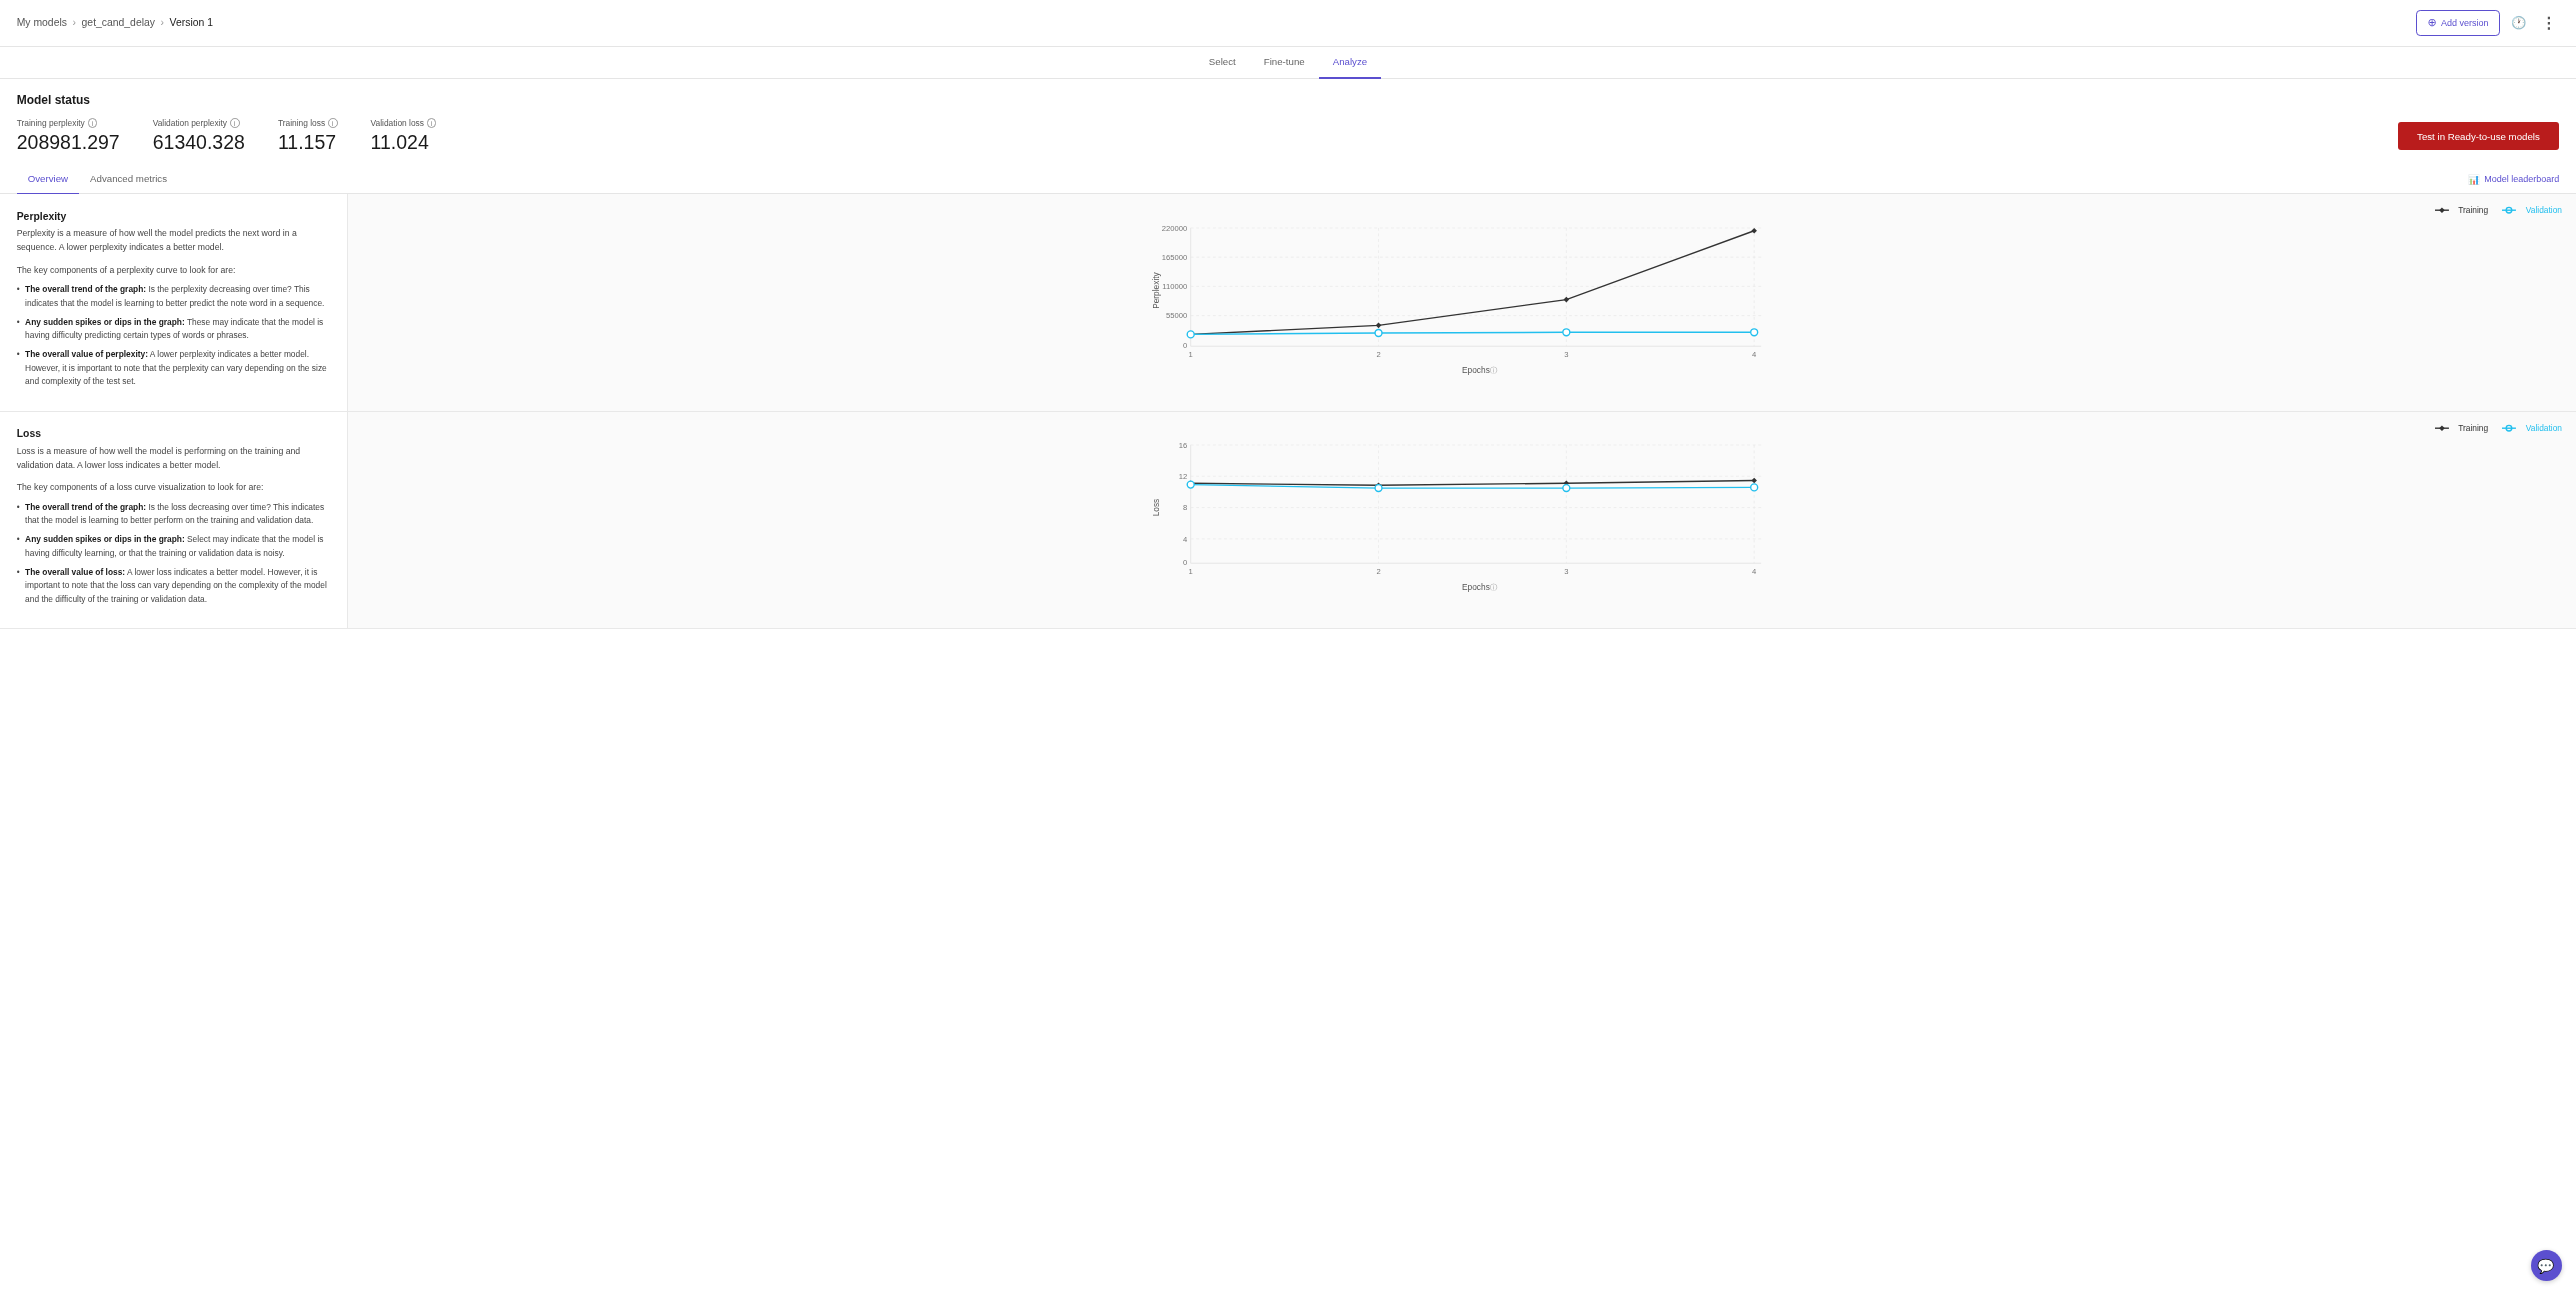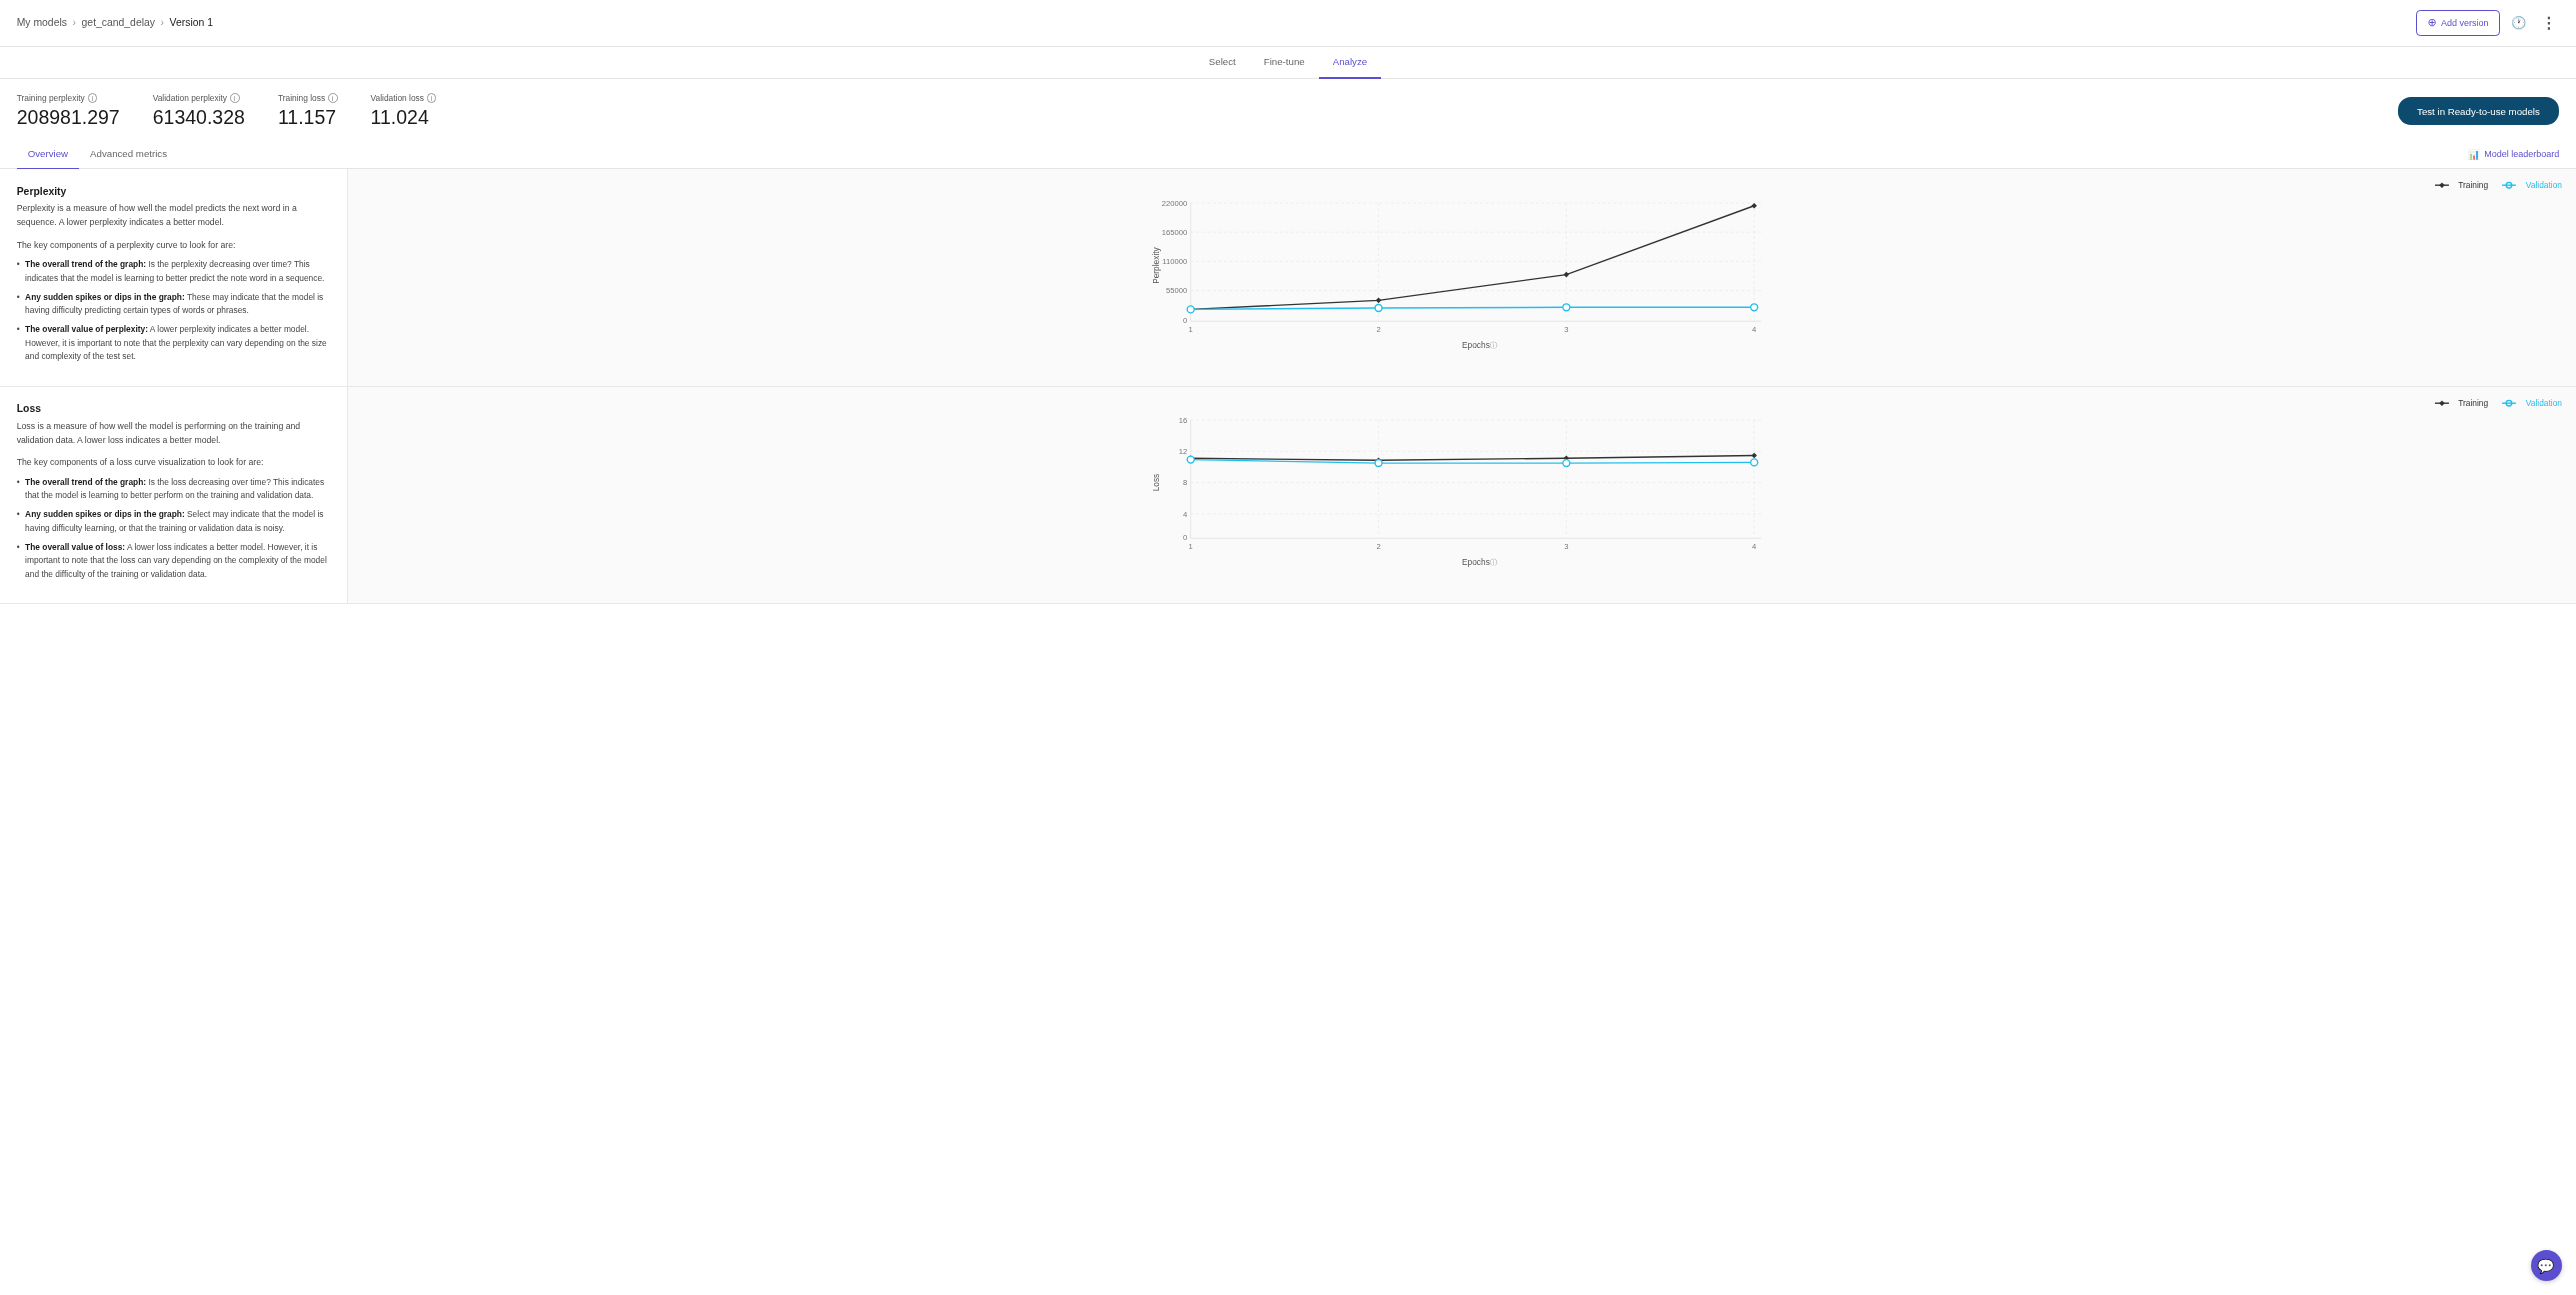--- a/index.html
+++ b/index.html
@@ -34,21 +34,21 @@
     
     .model-status { padding: 14px 16.7px 11px; }
     .model-status h2 { font-size: 12px; font-weight: 600; margin-bottom: 11px; }
     .metrics-row { display: flex; align-items: flex-end; gap: 33px; }
     .metric-item {}
     .metric-label { font-size: 8.4px; color: #555; display: flex; align-items: center; gap: 2.8px; margin-bottom: 2.8px; }
     .metric-value { font-size: 19.5px; font-weight: 300; color: #1a1a1a; }
     .info-icon { width: 9.7px; height: 9.7px; border-radius: 50%; border: 0.7px solid #999; display: inline-flex; align-items: center; justify-content: center; font-size: 6.3px; color: #777; cursor: pointer; }
     .test-btn {
       margin-left: auto; padding: 8.4px 19.5px;
-      background: #0c4a6e; color: #fff; border: none; border-radius: 13px;
+      background: #b91c1c; color: #fff; border: none; border-radius: 3px;
       font-size: 9.7px; font-weight: 500; cursor: pointer; align-self: center;
     }
 
     
     .sub-tabs { display: flex; align-items: center; padding: 0 16.7px; border-bottom: 0.7px solid #e5e5e5; justify-content: space-between; }
     .sub-tabs-left { display: flex; }
     .sub-tab {
       padding: 8.4px 11px; cursor: pointer; font-size: 9.7px; color: #666;
       border-bottom: 1.4px solid transparent; margin-bottom: -0.7px;
     }
@@ -106,20 +106,21 @@
   </div>
 </div>
 
 <div class="tabs-nav">
   <div class="tab-item">Select</div>
   <div class="tab-item">Fine-tune</div>
   <div class="tab-item active">Analyze</div>
 </div>
 
 <div class="model-status">
+  <h2>Model status</h2>
   <div class="metrics-row">
     <div class="metric-item">
       <div class="metric-label">
         <span>Training perplexity</span>
         <span class="info-icon">i</span>
       </div>
       <div class="metric-value">208981.297</div>
     </div>
     <div class="metric-item">
       <div class="metric-label">

